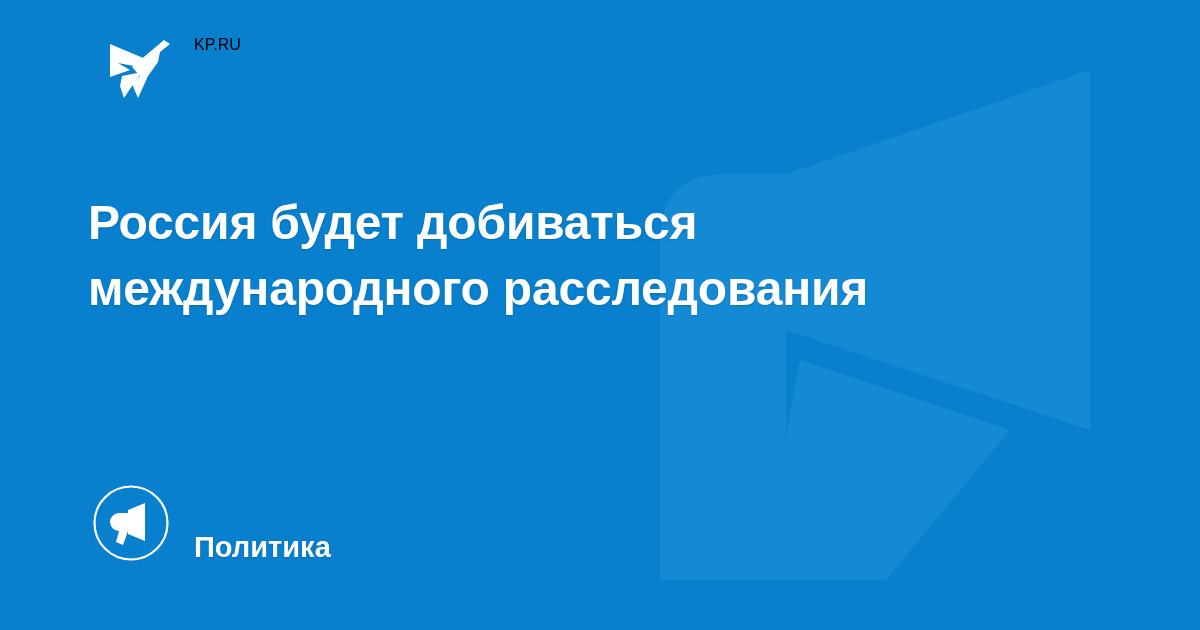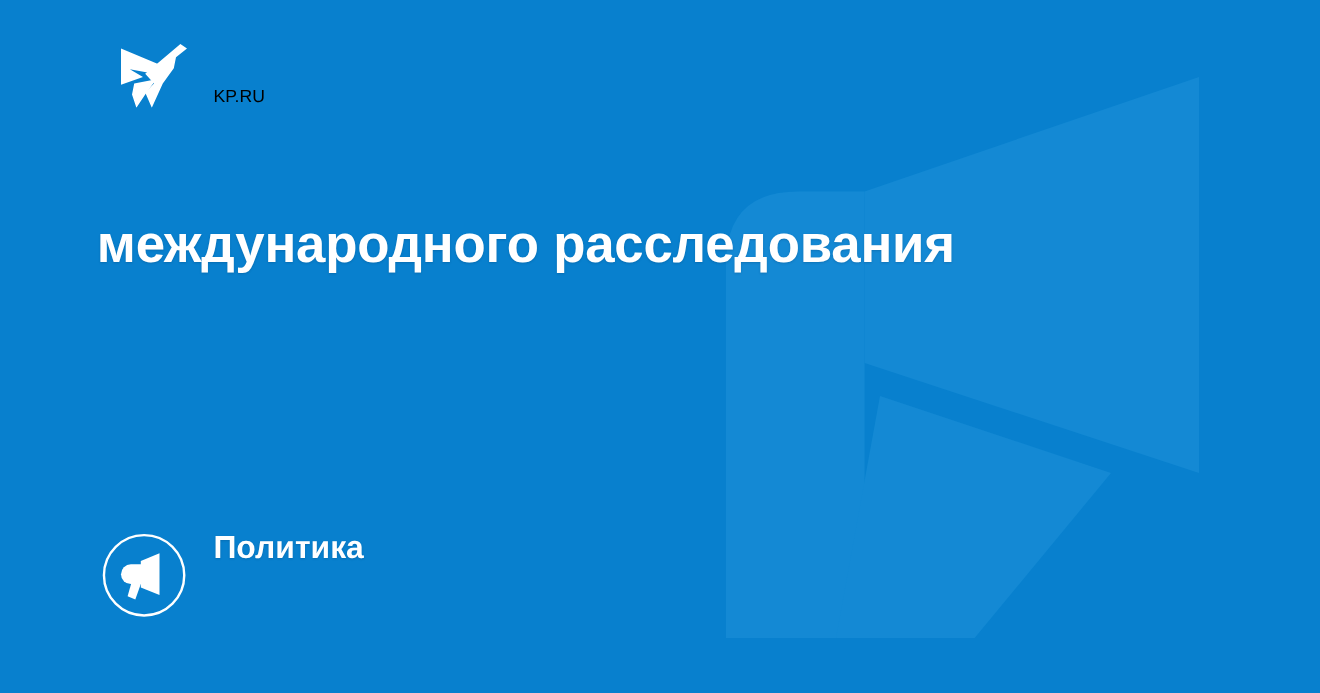--- a/index.html
+++ b/index.html
@@ -28,21 +28,21 @@
     z-index: 0;
   }
 
   
   #header {
     position: absolute;
     left: 108px;
     top: 36px;
     height: 62px;
     display: flex;
-    align-items: flex-end;
+    align-items: flex-start;
     gap: 22px;
     z-index: 2;
   }
   #bird-logo {
     width: 64px;
     height: 62px;
     display: block;
     flex: none;
   }
 
@@ -64,21 +64,21 @@
     text-shadow: 0 1px 2px rgba(0, 42, 80, 0.22);
   }
 
   
   #rubric {
     position: absolute;
     left: 92px;
     top: 484px;
     height: 78px;
     display: flex;
-    align-items: flex-start;
+    align-items: flex-end;
     gap: 24px;
     z-index: 2;
   }
   #rubric-icon-wrap {
     position: relative;
     width: 78px;
     height: 78px;
     flex: none;
   }
   #rubric-icon-wrap svg {
@@ -132,20 +132,21 @@
 
         <path d="M24 31 L56 4 L62 8 L52 16 L50 26 L40 40 L30 62 L24 48 L32 40 Z"></path>
 
         <path d="M14 40 L34 36 L24 50 L16 62 L12 50 Z"></path>
       </g>
     </svg>
     <div>KP.RU</div>
   </div>
 
   <div id="headline">
+    <div class="headline-line">Россия будет добиваться</div>
     <div class="headline-line">международного расследования</div>
   </div>
 
   <div id="rubric">
     <div id="rubric-icon-wrap">
       <svg viewBox="0 0 78 78" aria-hidden="true">
         <circle cx="39" cy="39" r="36.5" fill="none" stroke="#ffffff" stroke-width="2.2"></circle>
         <g fill="#ffffff">
 
           <path d="M36 26 L53 19 L53 57 L36 50 Z"></path>

